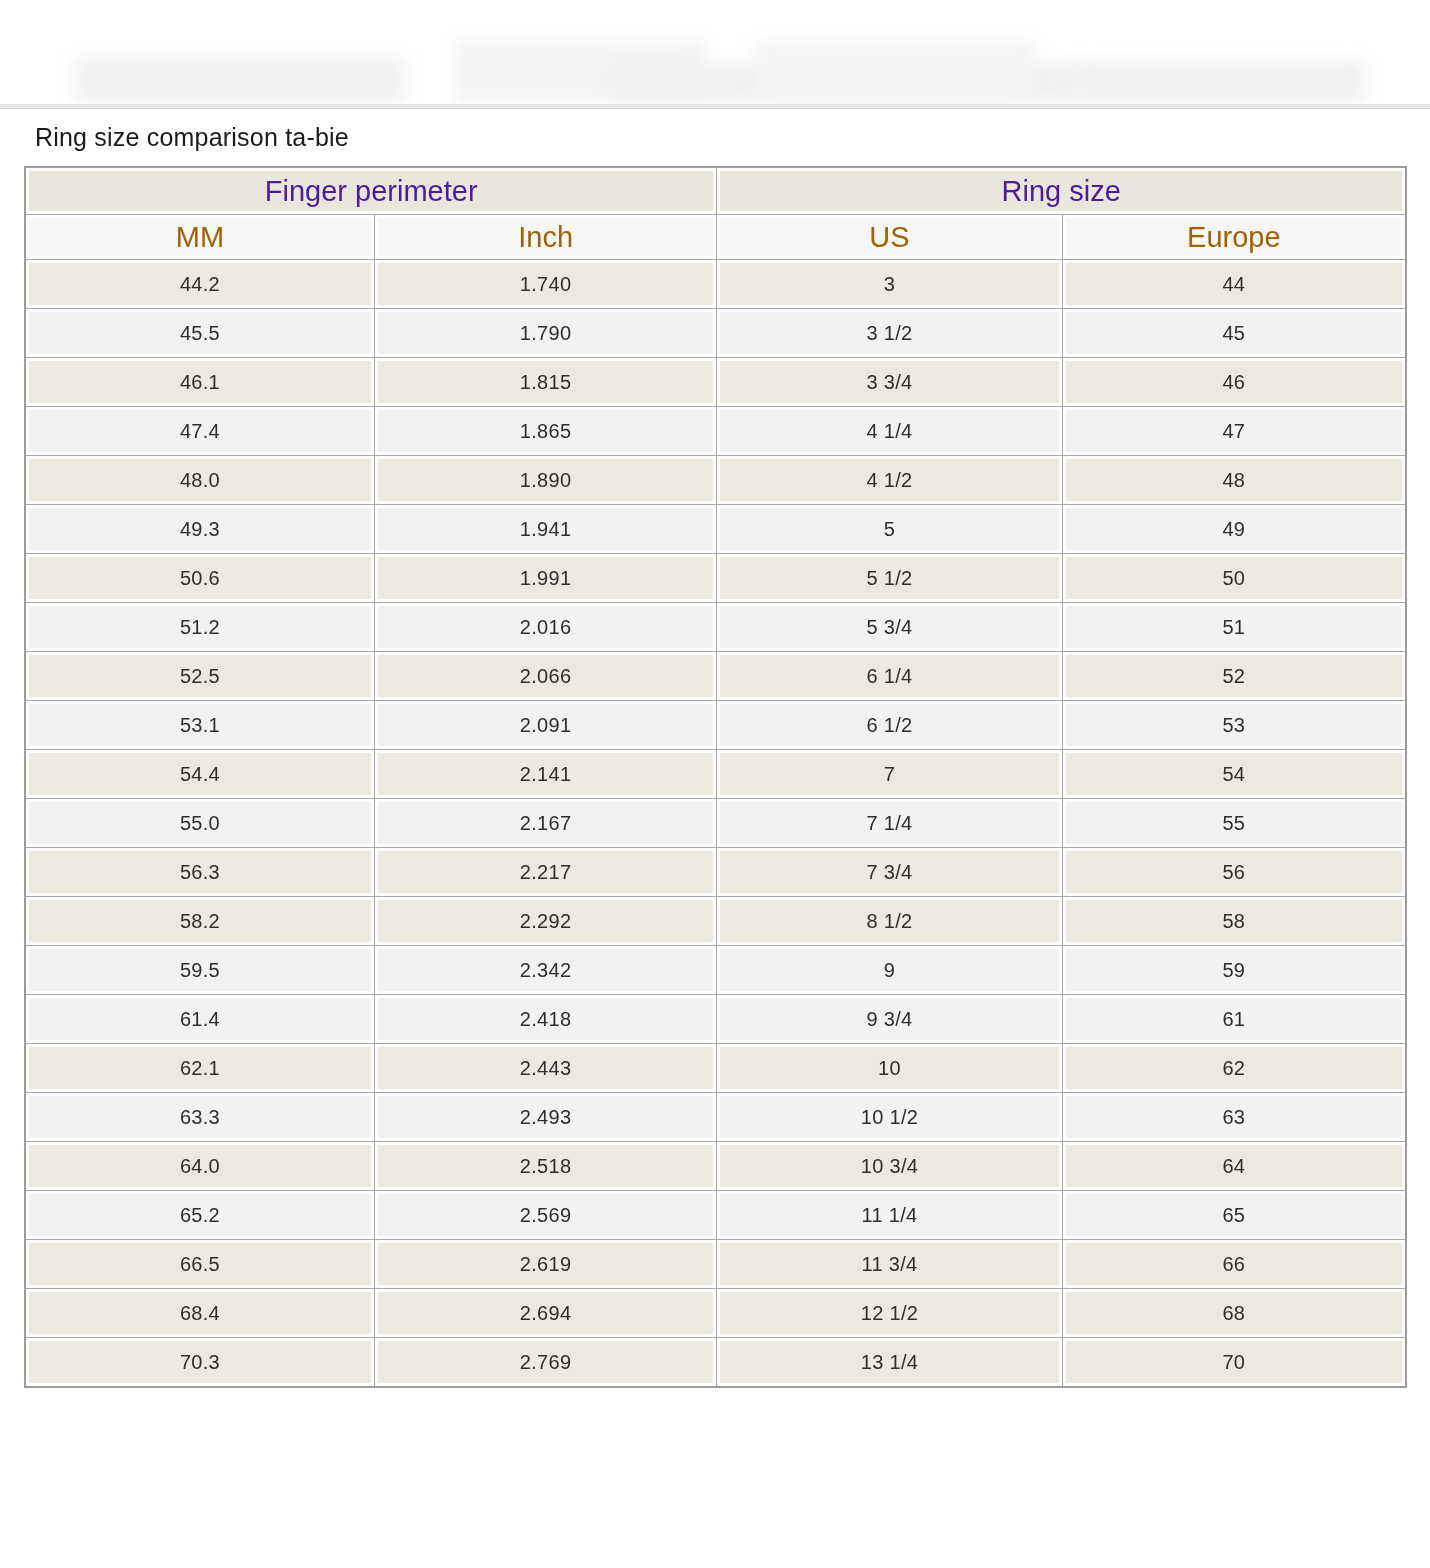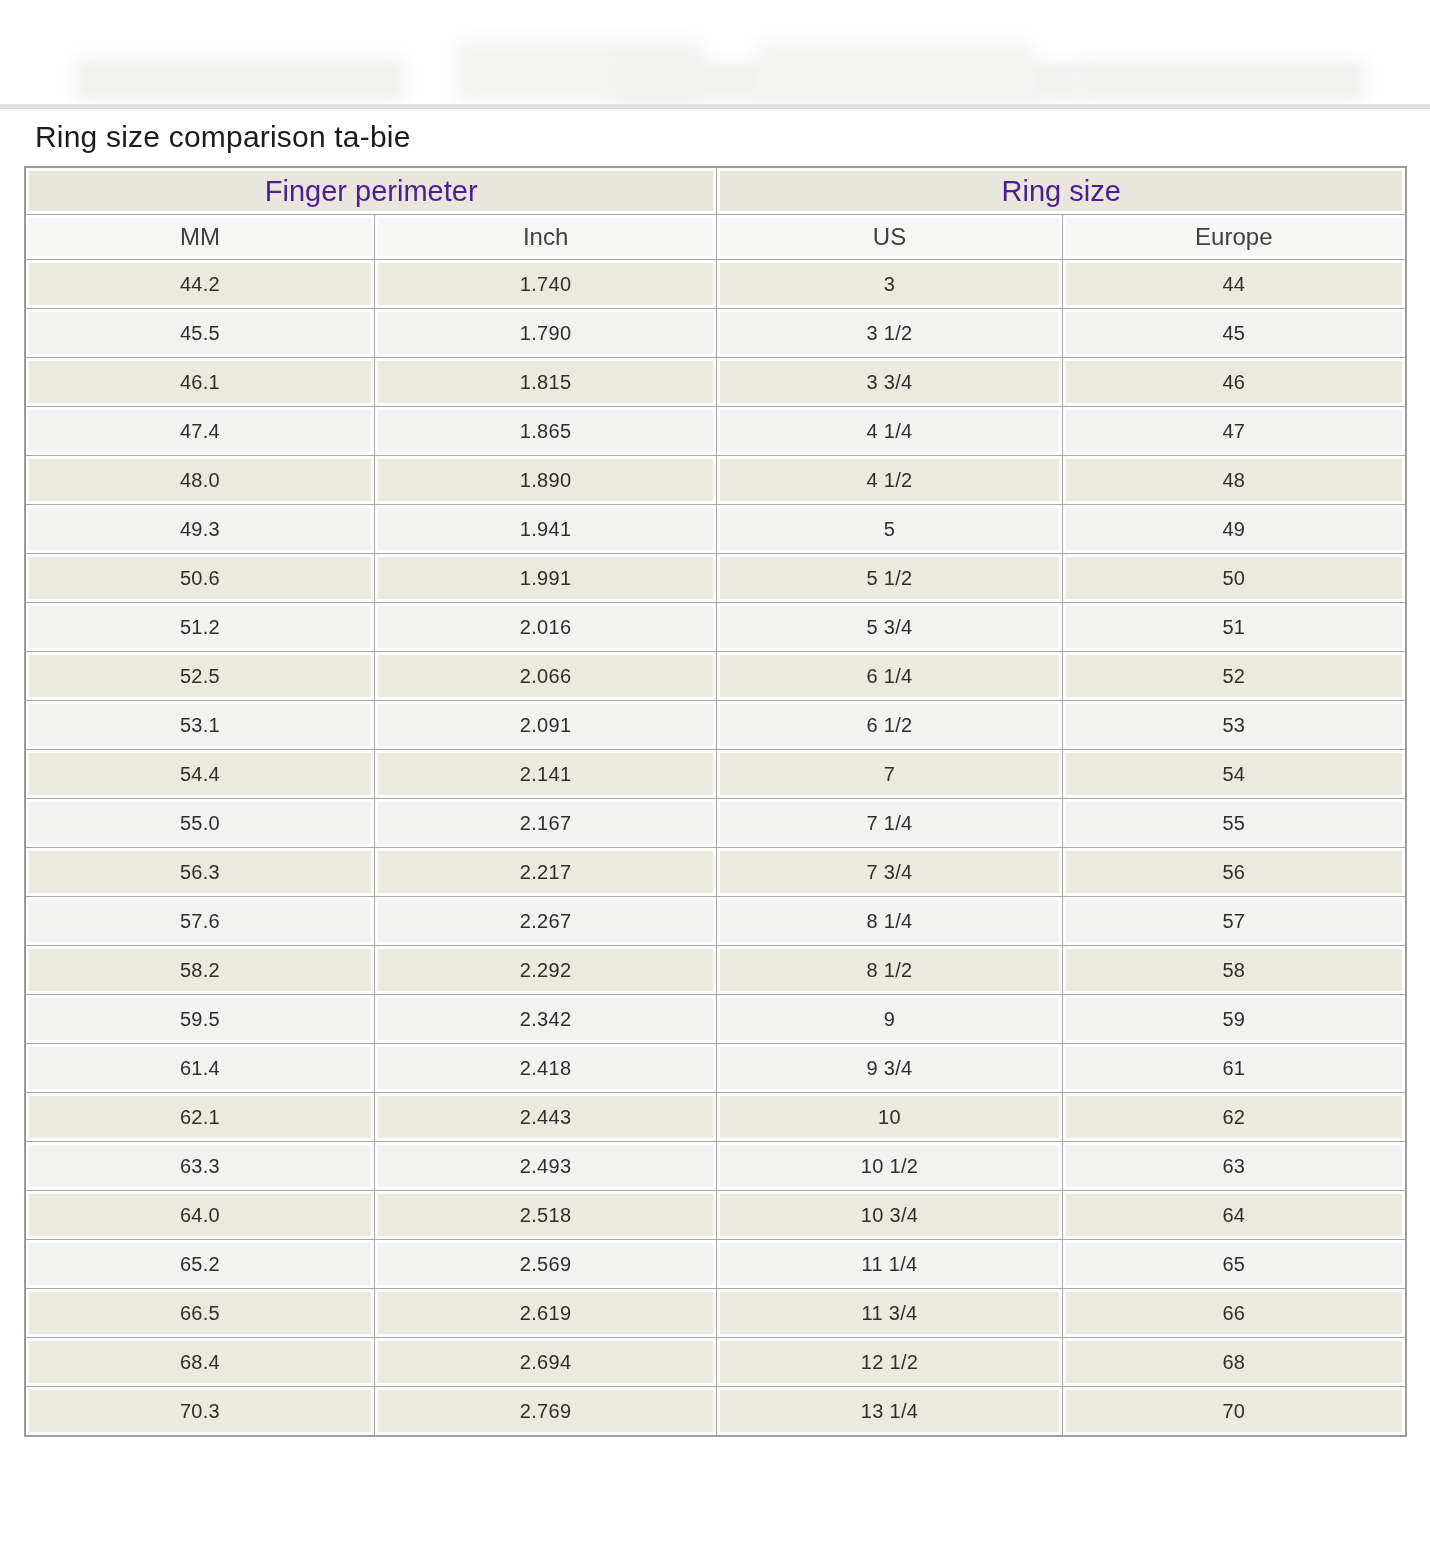--- a/index.html
+++ b/index.html
@@ -40,21 +40,21 @@
     top: 104px; left: 0;
     width: 1430px;
     height: 4px;
     background: #e4e4e4;
     border-bottom: 1px solid #d6d6d6;
   }
   .title {
     position: absolute;
     left: 35px;
     top: 122px;
-    font-size: 30px;
+    font-size: 25px;
     line-height: 30px;
     color: #1b1b1b;
     letter-spacing: 0.2px;
   }
   table.ring-table {
     position: absolute;
     left: 24px;
     top: 166px;
     width: 1383px;
     border-collapse: collapse;
@@ -76,22 +76,22 @@
   }
   tr.group-header th {
     background: var(--header-beige, #e9e6dd);
     height: 46px;
     font-size: 29px;
     color: #4c1d95;
   }
   tr.col-header th {
     background: var(--header-light, #f6f6f5);
     height: 44px;
-    font-size: 24px;
-    color: #404040;
+    font-size: 29px;
+    color: #a16207;
   }
   tbody td {
     height: 48px;
     font-size: 20px;
     letter-spacing: 0.3px;
   }
   tbody tr.row-odd  td { background: var(--row-beige, #ece9e0); }
   tbody tr.row-even td { background: var(--row-gray, #f2f2f1); }
 </style>
 </head>
@@ -202,26 +202,20 @@
       <td>2.167</td>
       <td>7 1/4</td>
       <td>55</td>
     </tr>
         <tr class="row-odd">
       <td>56.3</td>
       <td>2.217</td>
       <td>7 3/4</td>
       <td>56</td>
     </tr>
-        <tr class="row-even">
-      <td>57.6</td>
-      <td>2.267</td>
-      <td>8 1/4</td>
-      <td>57</td>
-    </tr>
         <tr class="row-odd">
       <td>58.2</td>
       <td>2.292</td>
       <td>8 1/2</td>
       <td>58</td>
     </tr>
         <tr class="row-even">
       <td>59.5</td>
       <td>2.342</td>
       <td>9</td>

